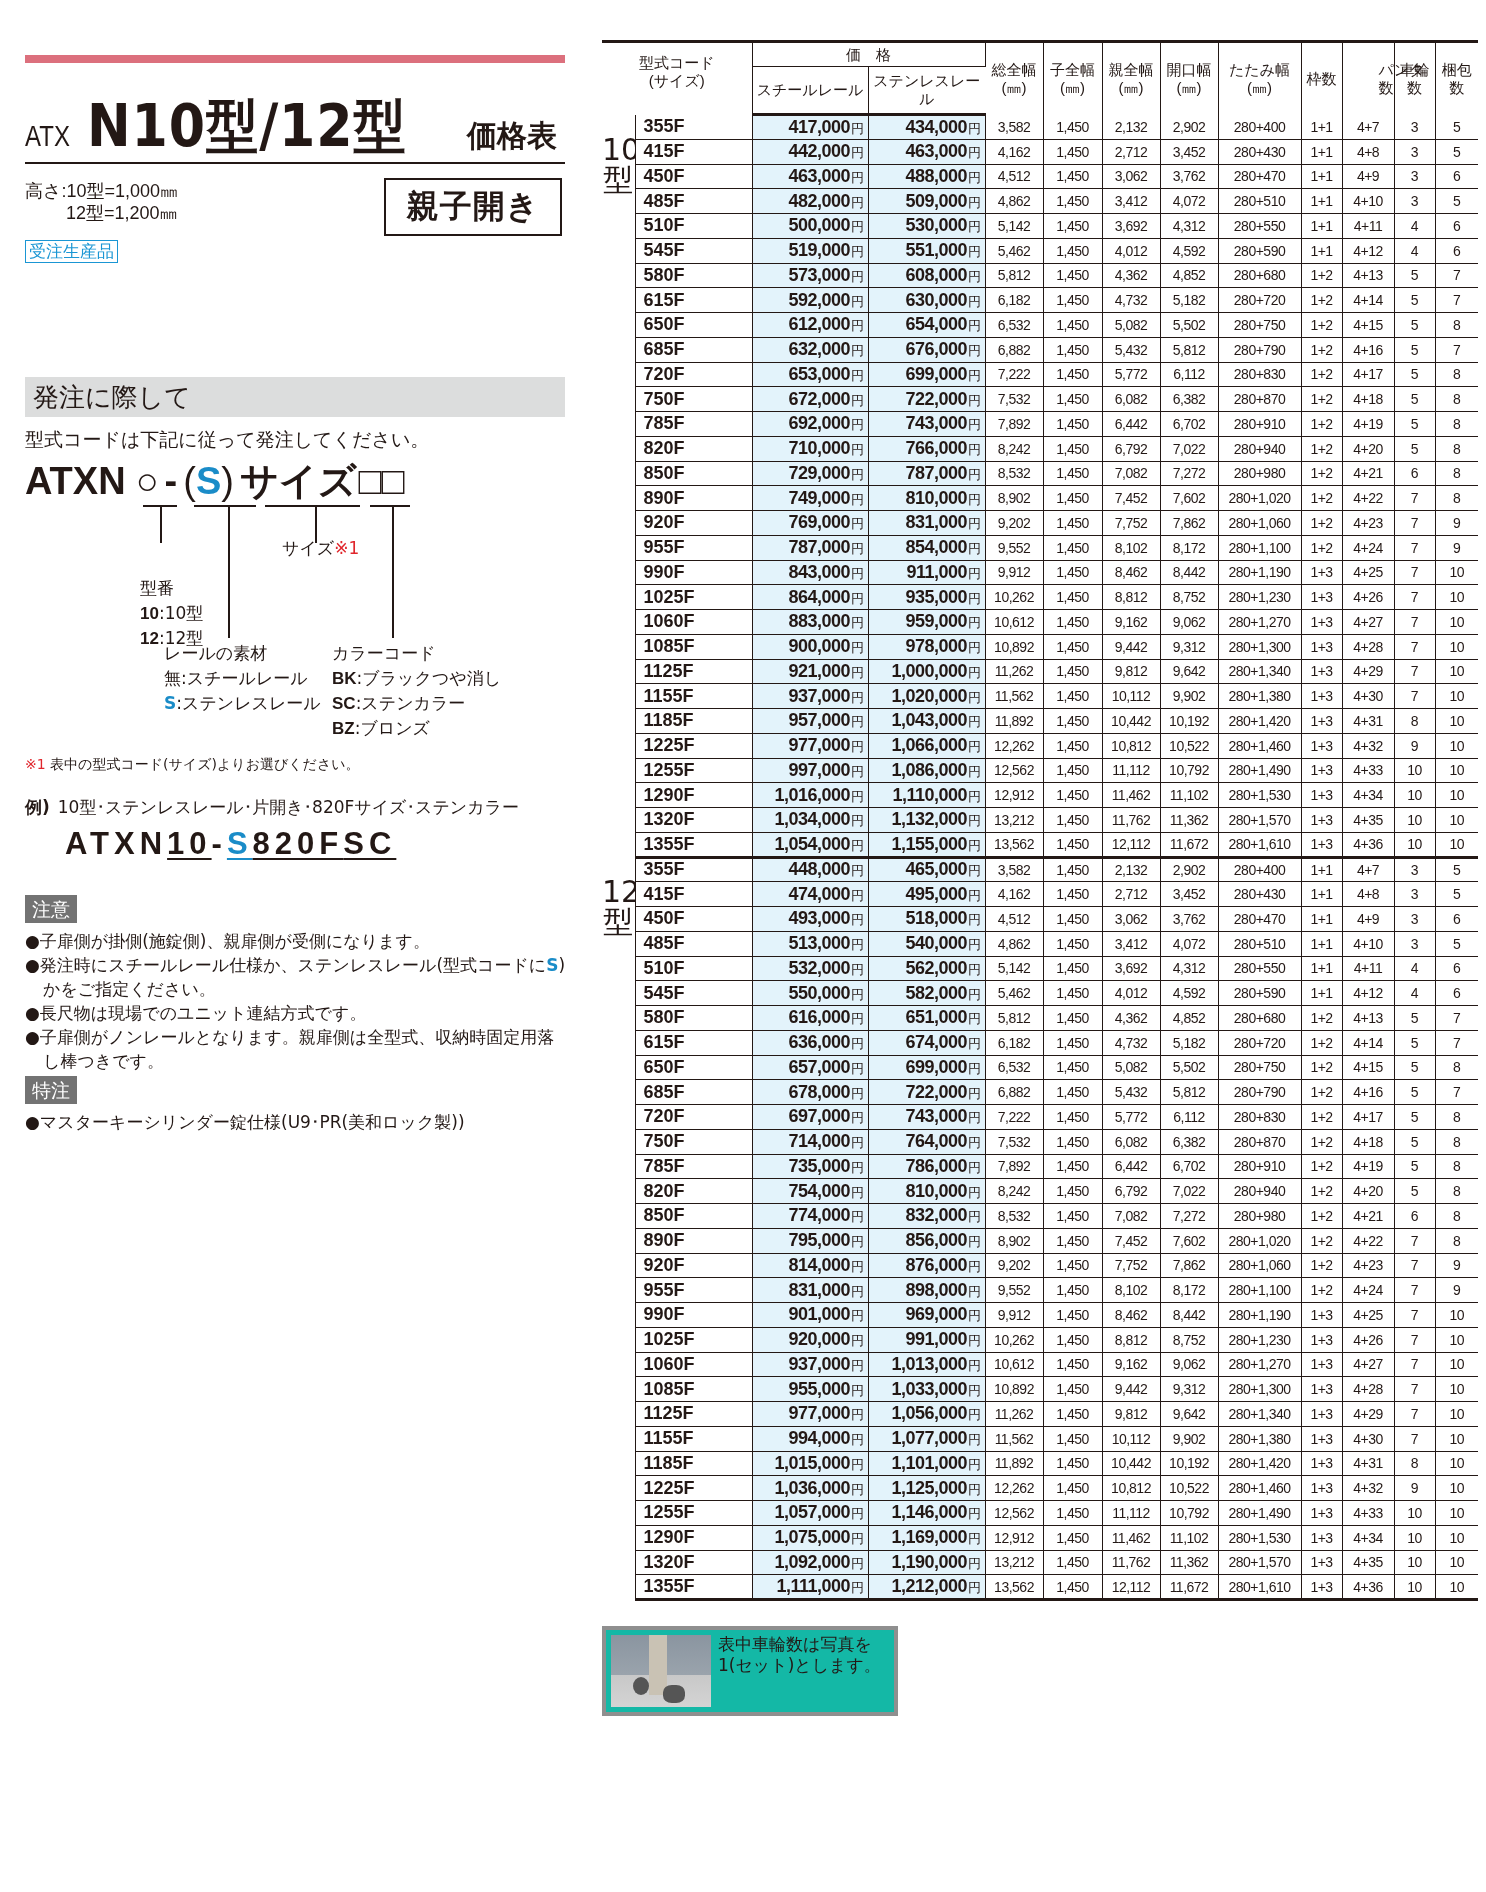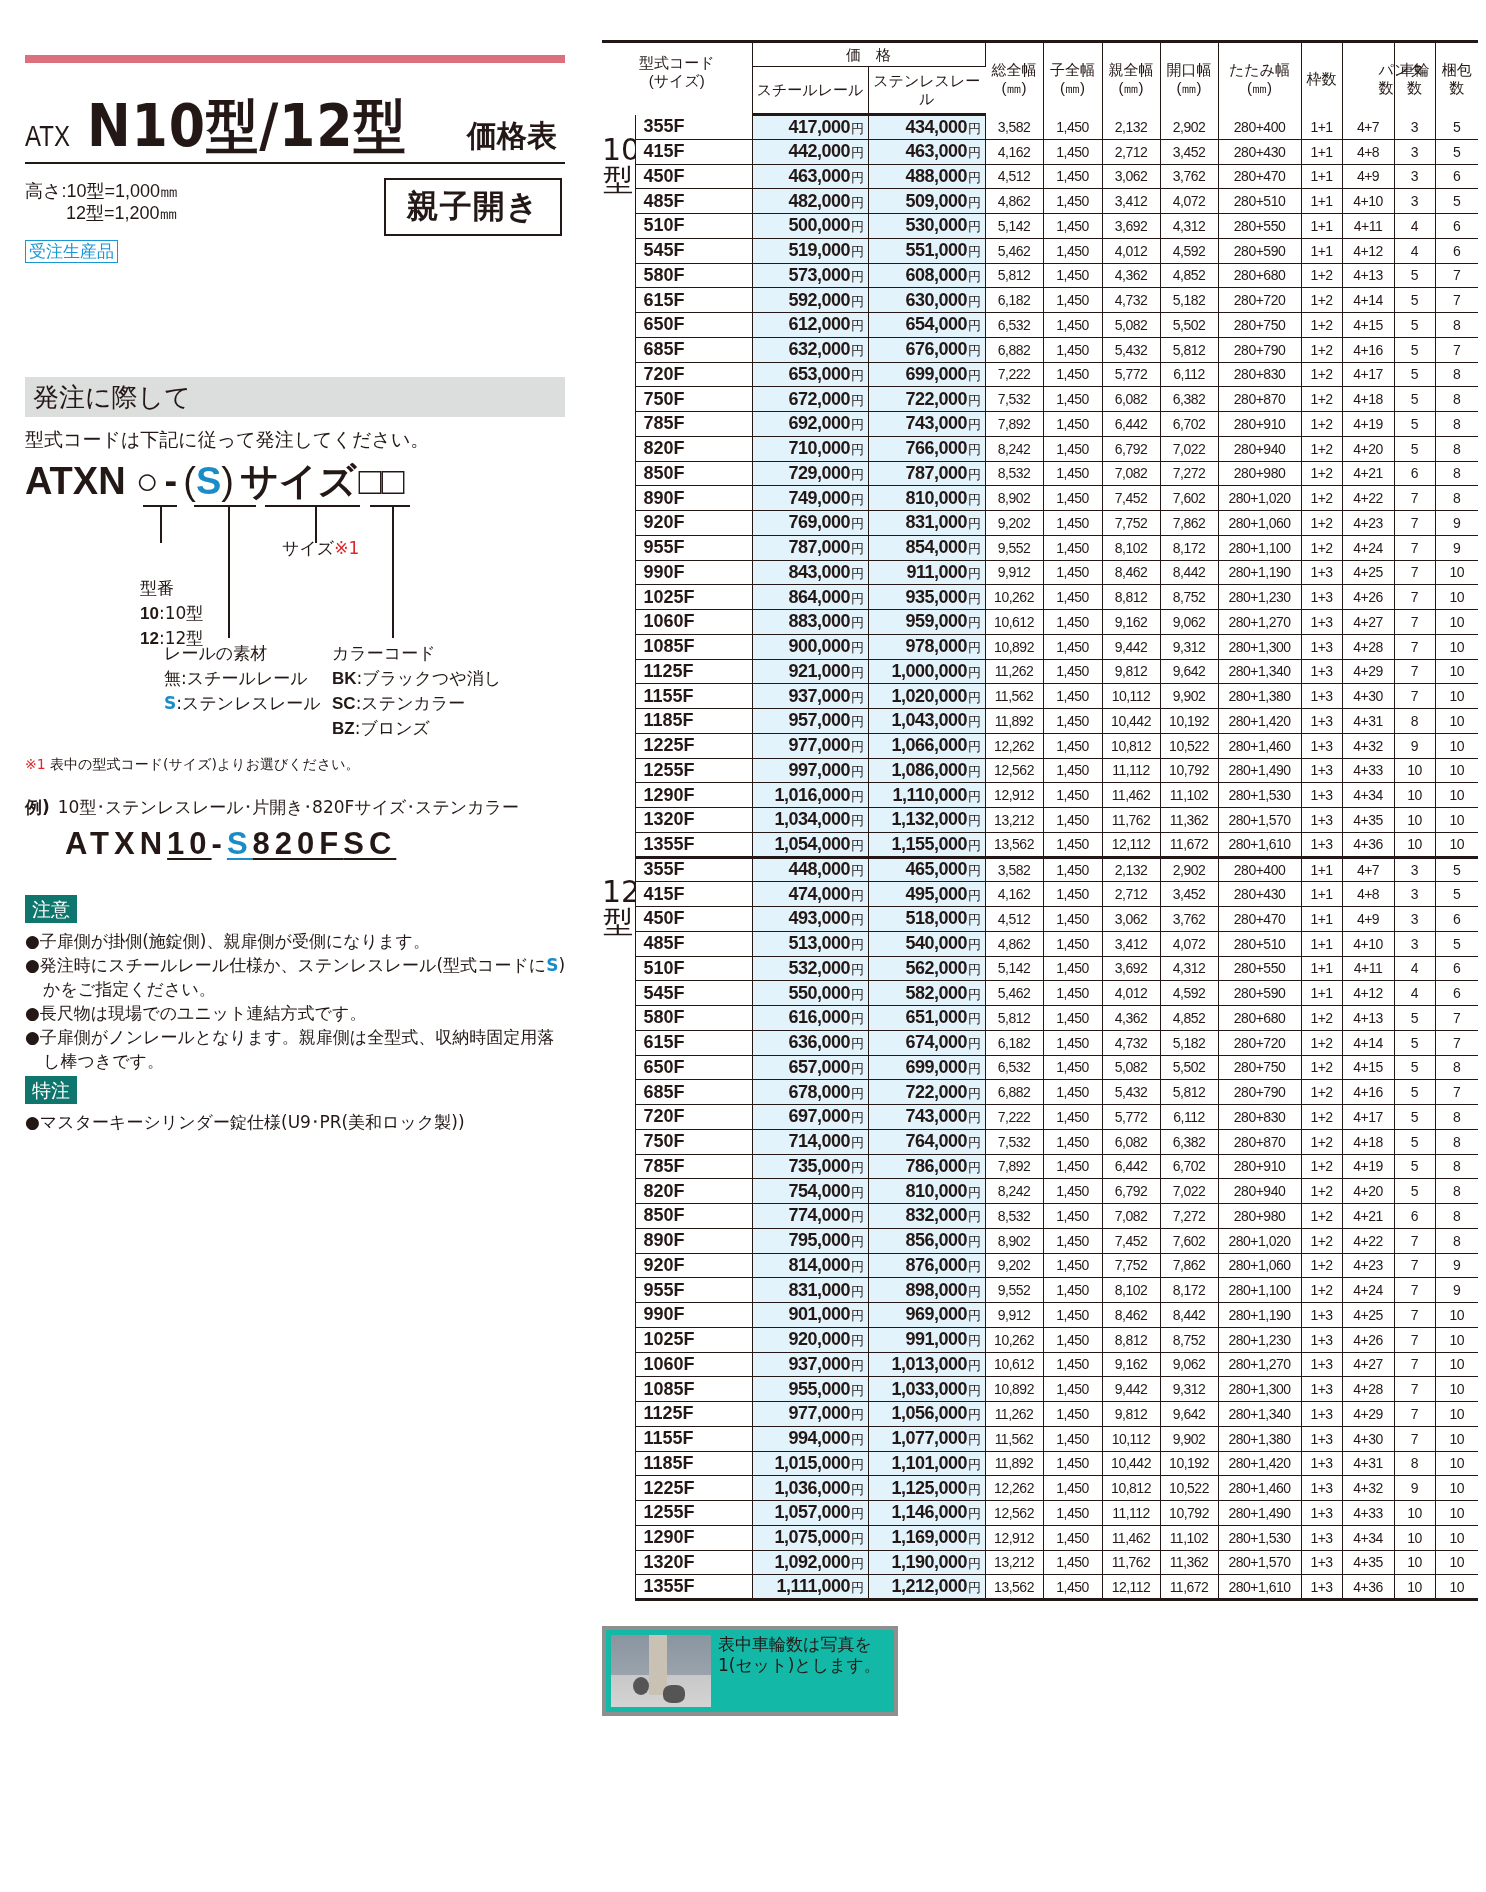--- a/index.html
+++ b/index.html
@@ -31,21 +31,21 @@
   .legend-block .blue { color: #1a8cc8; font-weight: bold; }
   .red { color: #e0262c; }
   .footnote { position: absolute; left: 25px; top: 756px; font-size: 14px; }
 
   .example-line { position: absolute; left: 25px; top: 796px; font-size: 17px; white-space: nowrap; }
   .example-line b { font-weight: bold; margin-right: 8px; }
   .example-code { position: absolute; left: 65px; top: 826px; font-family: "Liberation Sans", sans-serif; font-size: 31px; font-weight: bold; letter-spacing: 5px; white-space: nowrap; }
   .example-code .u { text-decoration: underline; text-decoration-thickness: 2px; text-underline-offset: 4px; }
   .example-code .blue { color: #1a8cc8; }
 
-  .tag { position: absolute; left: 25px; background: #0f766e; color: #fff; font-size: 19px; padding: 2px 7px; line-height: 24px; }
+  .tag { position: absolute; left: 25px; background: #737373; color: #fff; font-size: 19px; padding: 2px 7px; line-height: 24px; }
   .bullets { position: absolute; left: 25px; width: 545px; font-size: 17px; line-height: 24px; }
   .bullets li { list-style: none; padding-left: 18px; text-indent: -18px; }
 
   
   .price-table { position: absolute; left: 602px; top: 40px; width: 876px; border-collapse: collapse; font-family: "Liberation Sans", sans-serif; table-layout: fixed; }
   .price-table th { font-weight: normal; font-size: 15px; line-height: 18px; text-align: center; border-right: 1px solid #231815; padding: 0; }
   .price-table thead tr:first-child th { border-top: 3px solid #231815; }
   .price-table thead tr.hdr2 th { border-bottom: 3px solid #231815; }
   .price-table thead tr th.price-group { border-bottom: 1px solid #231815; height: 25px; }
   .price-table th:last-child, .price-table td:last-child { border-right: none; }

